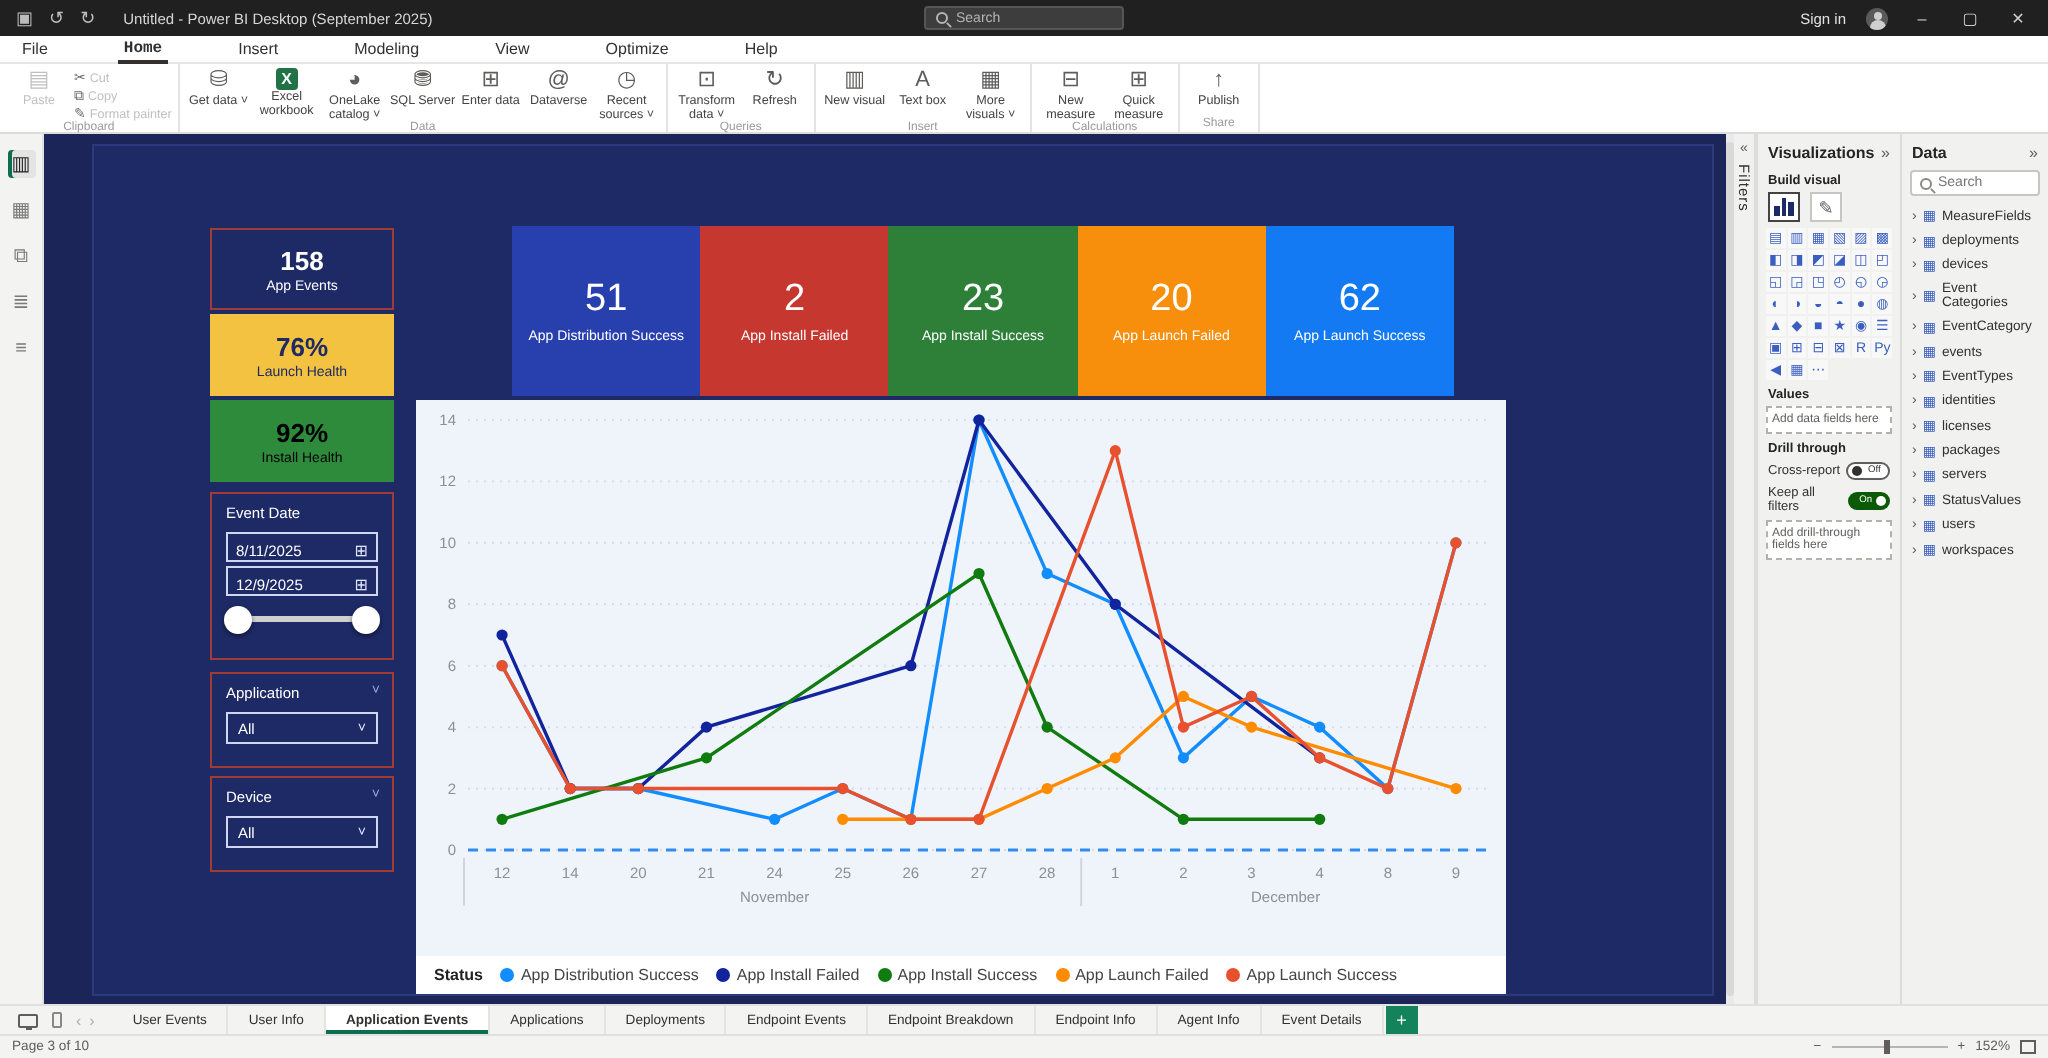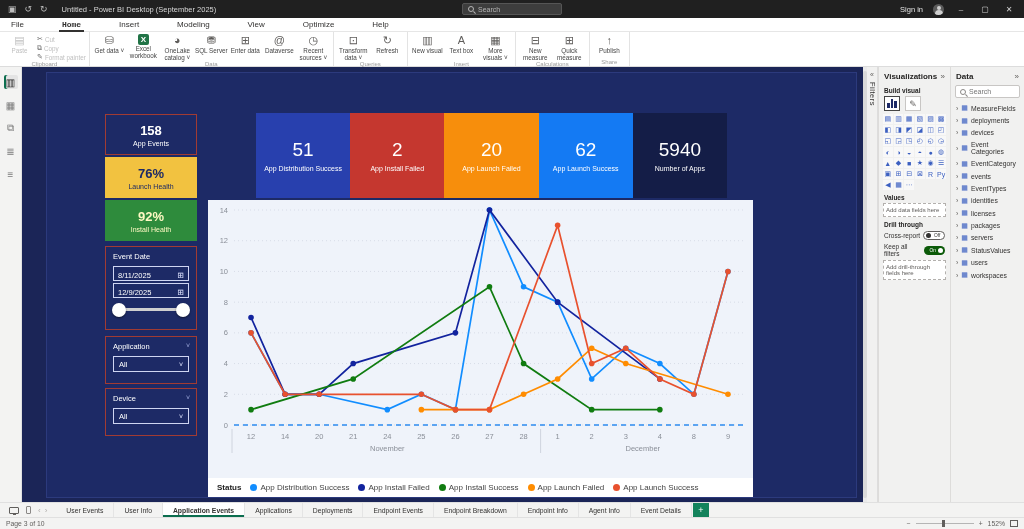--- a/index.html
+++ b/index.html
@@ -290,21 +290,21 @@
 
     <div id="cards-holder">
         <div class="kcard" style="top: 47px; height: 41px; background: rgb(29, 42, 102); color: rgb(255, 255, 255); border: 1px solid rgb(161, 59, 51);">
           <div class="kval">158</div>
           <div class="klab">App Events</div>
         </div>
         <div class="kcard" style="top: 90px; height: 41px; background: rgb(242, 194, 64); color: rgb(29, 42, 102); border: 1px solid rgb(242, 194, 64);">
           <div class="kval">76%</div>
           <div class="klab">Launch Health</div>
         </div>
-        <div class="kcard" style="top: 133px; height: 41px; background: rgb(46, 139, 60); color: #fef9c3; border: 1px solid rgb(46, 139, 60);">
+        <div class="kcard" style="top: 133px; height: 41px; background: rgb(46, 139, 60); color: #000000; border: 1px solid rgb(46, 139, 60);">
           <div class="kval">92%</div>
           <div class="klab">Install Health</div>
         </div>
       </div>
 
     <div class="slicer-box" style="top:179px; height:84px;">
       <div class="slicer-title">
         <span>Event Date</span>
       </div>
       <div class="date-input">
@@ -345,31 +345,31 @@
 
     <div id="tiles">
         <div class="tile" style="background: rgb(40, 64, 174);">
           <div class="tval">51</div>
           <div class="tlab">App Distribution Success</div>
         </div>
         <div class="tile" style="background: rgb(197, 55, 47);">
           <div class="tval">2</div>
           <div class="tlab">App Install Failed</div>
         </div>
+        <div class="tile" style="background: rgb(46, 128, 56);">
+          <div class="tval">23</div>
+          <div class="tlab">App Install Success</div>
+        </div>
         <div class="tile" style="background: rgb(247, 142, 12);">
           <div class="tval">20</div>
           <div class="tlab">App Launch Failed</div>
         </div>
         <div class="tile" style="background: rgb(20, 122, 243);">
           <div class="tval">62</div>
           <div class="tlab">App Launch Success</div>
-        </div>
-        <div class="tile" style="background: rgb(20, 29, 71);">
-          <div class="tval">5940</div>
-          <div class="tlab">Number of Apps</div>
         </div>
       </div>
 
     <div id="chart-card">
       <svg id="chart-svg" width="545" height="276">
           <line x1="26" y1="225" x2="537" y2="225" stroke="#d7dce7" stroke-width="1" stroke-dasharray="1,3"></line>
           <text x="20" y="227.5" text-anchor="end" font-size="7.5" fill="#8a8f98">0</text>
           <line x1="26" y1="194.28571428571428" x2="537" y2="194.28571428571428" stroke="#d7dce7" stroke-width="1" stroke-dasharray="1,3"></line>
           <text x="20" y="196.78571428571428" text-anchor="end" font-size="7.5" fill="#8a8f98">2</text>
           <line x1="26" y1="163.57142857142856" x2="537" y2="163.57142857142856" stroke="#d7dce7" stroke-width="1" stroke-dasharray="1,3"></line>

